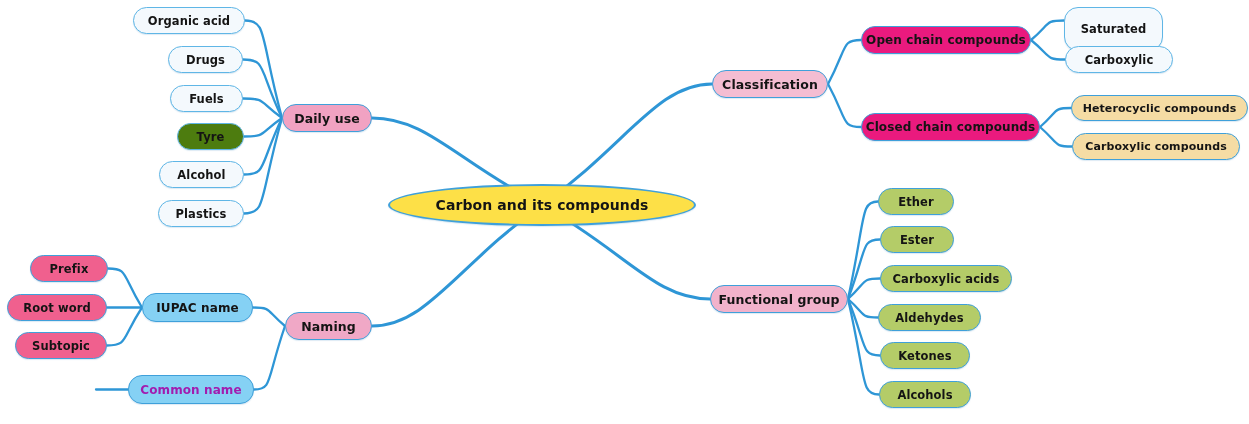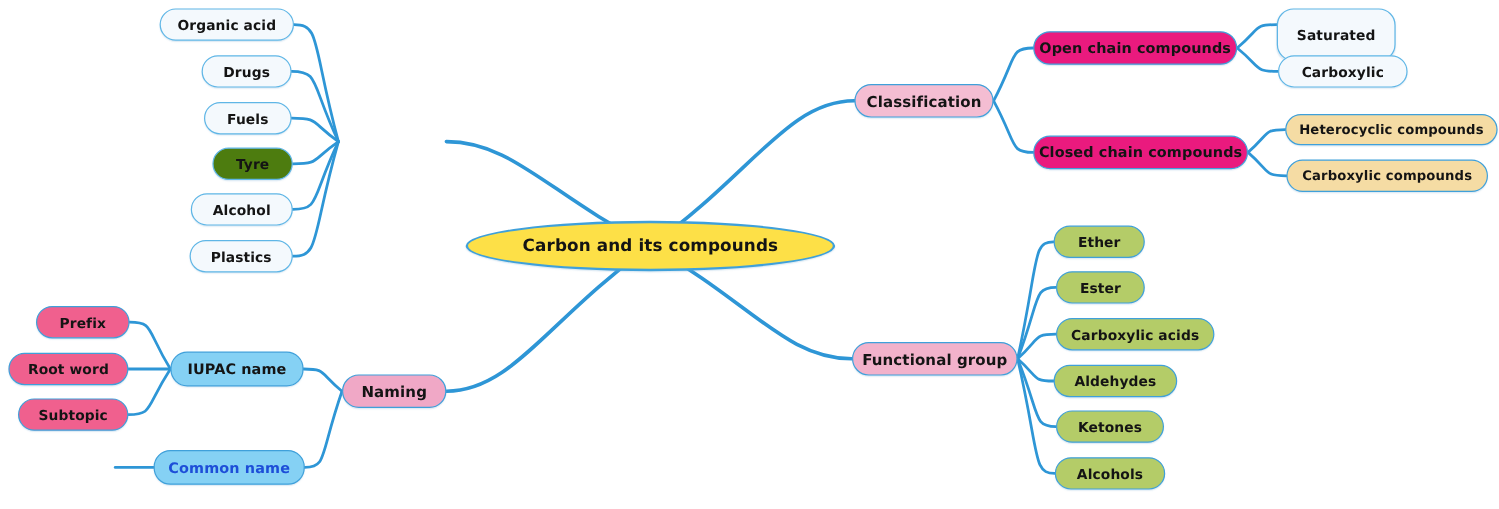--- a/index.html
+++ b/index.html
@@ -54,39 +54,40 @@
       <path d="M 142 307.5 C 121 339.8, 128 345.5, 107 345.5" fill="none" stroke="#2E96D6" stroke-width="2.3" stroke-linecap="round"></path>
       <path d="M 128 389.5 C 108.8 389.5, 115.2 389.5, 96 389.5" fill="none" stroke="#2E96D6" stroke-width="2.3" stroke-linecap="round"></path>
       <path d="M 848 299 C 866 216.125, 860 201.5, 878 201.5" fill="none" stroke="#2E96D6" stroke-width="2.3" stroke-linecap="round"></path>
       <path d="M 848 299 C 867.2 248.425, 860.8 239.5, 880 239.5" fill="none" stroke="#2E96D6" stroke-width="2.3" stroke-linecap="round"></path>
       <path d="M 848 299 C 867.2 281.575, 860.8 278.5, 880 278.5" fill="none" stroke="#2E96D6" stroke-width="2.3" stroke-linecap="round"></path>
       <path d="M 848 299 C 866 314.725, 860 317.5, 878 317.5" fill="none" stroke="#2E96D6" stroke-width="2.3" stroke-linecap="round"></path>
       <path d="M 848 299 C 867.2 347.025, 860.8 355.5, 880 355.5" fill="none" stroke="#2E96D6" stroke-width="2.3" stroke-linecap="round"></path>
       <path d="M 848 299 C 866.6 380.175, 860.4 394.5, 879 394.5" fill="none" stroke="#2E96D6" stroke-width="2.3" stroke-linecap="round"></path>
     </svg>
 <div class="node ellipse" style="left: 388px; top: 184px; width: 308px; height: 42px; background: #fde047; border-color: rgb(63, 160, 218); color: rgb(20, 20, 20); font-size: 14px;">Carbon and its compounds</div>
+    <div class="node" style="left: 282px; top: 104px; width: 90px; height: 28px; background: rgb(241, 162, 194); border-color: rgb(63, 160, 218); color: rgb(20, 20, 20); font-size: 12.5px;">Daily use</div>
     <div class="node" style="left: 133px; top: 7px; width: 112px; height: 27px; background: rgb(244, 249, 253); border-color: rgb(95, 182, 230); color: rgb(20, 20, 20);">Organic acid</div>
     <div class="node" style="left: 168px; top: 46px; width: 75px; height: 27px; background: rgb(244, 249, 253); border-color: rgb(95, 182, 230); color: rgb(20, 20, 20);">Drugs</div>
     <div class="node" style="left: 170px; top: 85px; width: 73px; height: 27px; background: rgb(244, 249, 253); border-color: rgb(95, 182, 230); color: rgb(20, 20, 20);">Fuels</div>
     <div class="node" style="left: 177px; top: 123px; width: 67px; height: 27px; background: #4d7c0f; border-color: rgb(95, 182, 230); color: rgb(20, 20, 20);">Tyre</div>
     <div class="node" style="left: 159px; top: 161px; width: 85px; height: 27px; background: rgb(244, 249, 253); border-color: rgb(95, 182, 230); color: rgb(20, 20, 20);">Alcohol</div>
     <div class="node" style="left: 158px; top: 200px; width: 86px; height: 27px; background: rgb(244, 249, 253); border-color: rgb(95, 182, 230); color: rgb(20, 20, 20);">Plastics</div>
     <div class="node" style="left: 712px; top: 70px; width: 116px; height: 28px; background: rgb(244, 189, 210); border-color: rgb(63, 160, 218); color: rgb(20, 20, 20); font-size: 12.5px;">Classification</div>
     <div class="node" style="left: 861px; top: 26px; width: 170px; height: 28px; background: rgb(234, 26, 126); border-color: rgb(63, 160, 218); color: rgb(20, 20, 20); font-size: 12px;">Open chain compounds</div>
     <div class="node" style="left: 1064px; top: 7px; width: 99px; height: 44px; background: rgb(244, 249, 253); border-color: rgb(95, 182, 230); color: rgb(20, 20, 20);">Saturated</div>
     <div class="node" style="left: 1065px; top: 46px; width: 108px; height: 27px; background: rgb(244, 249, 253); border-color: rgb(95, 182, 230); color: rgb(20, 20, 20);">Carboxylic</div>
     <div class="node" style="left: 861px; top: 113px; width: 179px; height: 28px; background: rgb(234, 26, 126); border-color: rgb(63, 160, 218); color: rgb(20, 20, 20); font-size: 12px;">Closed chain compounds</div>
     <div class="node" style="left: 1071px; top: 95px; width: 177px; height: 26px; background: rgb(245, 220, 164); border-color: rgb(63, 160, 218); color: rgb(20, 20, 20); font-size: 11px;">Heterocyclic compounds</div>
     <div class="node" style="left: 1072px; top: 133px; width: 168px; height: 27px; background: rgb(245, 220, 164); border-color: rgb(63, 160, 218); color: rgb(20, 20, 20); font-size: 11px;">Carboxylic compounds</div>
     <div class="node" style="left: 285px; top: 312px; width: 87px; height: 28px; background: rgb(240, 168, 198); border-color: rgb(63, 160, 218); color: rgb(20, 20, 20); font-size: 12.5px;">Naming</div>
     <div class="node" style="left: 142px; top: 293px; width: 111px; height: 29px; background: rgb(133, 209, 244); border-color: rgb(63, 160, 218); color: rgb(20, 20, 20); font-size: 12px;">IUPAC name</div>
     <div class="node" style="left: 30px; top: 255px; width: 78px; height: 27px; background: rgb(240, 96, 142); border-color: rgb(63, 160, 218); color: rgb(20, 20, 20);">Prefix</div>
     <div class="node" style="left: 7px; top: 294px; width: 100px; height: 27px; background: rgb(240, 96, 142); border-color: rgb(63, 160, 218); color: rgb(20, 20, 20);">Root word</div>
     <div class="node" style="left: 15px; top: 332px; width: 92px; height: 27px; background: rgb(240, 96, 142); border-color: rgb(63, 160, 218); color: rgb(20, 20, 20);">Subtopic</div>
-    <div class="node" style="left: 128px; top: 375px; width: 126px; height: 29px; background: rgb(133, 209, 244); border-color: rgb(63, 160, 218); color: #1d4ed8; font-size: 12px;">Common name</div>
+    <div class="node" style="left: 128px; top: 375px; width: 126px; height: 29px; background: rgb(133, 209, 244); border-color: rgb(63, 160, 218); color: #a21caf; font-size: 12px;">Common name</div>
     <div class="node" style="left: 710px; top: 285px; width: 138px; height: 28px; background: rgb(242, 178, 203); border-color: rgb(63, 160, 218); color: rgb(20, 20, 20); font-size: 12.5px;">Functional group</div>
     <div class="node" style="left: 878px; top: 188px; width: 76px; height: 27px; background: rgb(180, 204, 104); border-color: rgb(63, 160, 218); color: rgb(20, 20, 20);">Ether</div>
     <div class="node" style="left: 880px; top: 226px; width: 74px; height: 27px; background: rgb(180, 204, 104); border-color: rgb(63, 160, 218); color: rgb(20, 20, 20);">Ester</div>
     <div class="node" style="left: 880px; top: 265px; width: 132px; height: 27px; background: rgb(180, 204, 104); border-color: rgb(63, 160, 218); color: rgb(20, 20, 20);">Carboxylic acids</div>
     <div class="node" style="left: 878px; top: 304px; width: 103px; height: 27px; background: rgb(180, 204, 104); border-color: rgb(63, 160, 218); color: rgb(20, 20, 20);">Aldehydes</div>
     <div class="node" style="left: 880px; top: 342px; width: 90px; height: 27px; background: rgb(180, 204, 104); border-color: rgb(63, 160, 218); color: rgb(20, 20, 20);">Ketones</div>
     <div class="node" style="left: 879px; top: 381px; width: 92px; height: 27px; background: rgb(180, 204, 104); border-color: rgb(63, 160, 218); color: rgb(20, 20, 20);">Alcohols</div>
   </div>
 
 </body></html>

